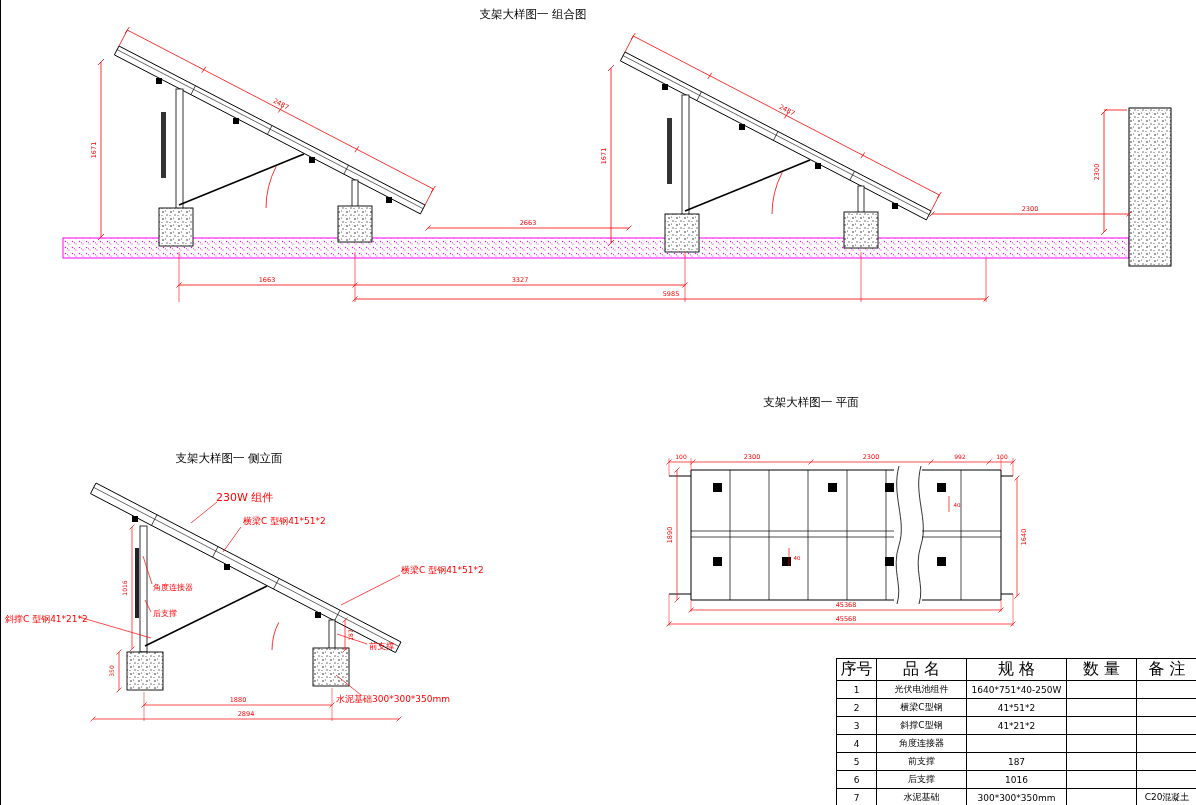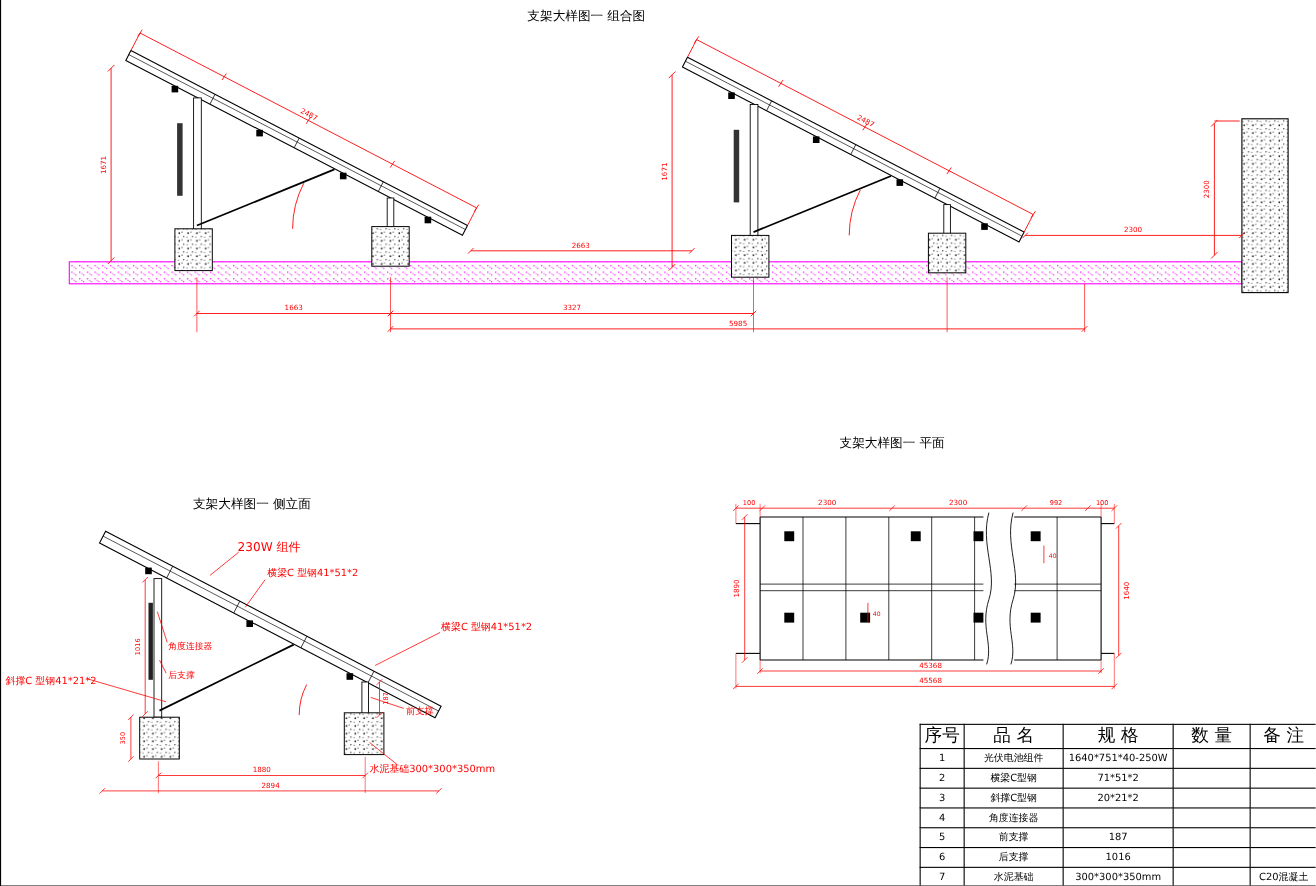--- a/index.html
+++ b/index.html
@@ -316,28 +316,28 @@
     <tr>
       <td>1</td>
       <td>光伏电池组件</td>
       <td>1640*751*40-250W</td>
       <td></td>
       <td></td>
     </tr>
     <tr>
       <td>2</td>
       <td>横梁C型钢</td>
-      <td>71*51*2</td>
+      <td>41*51*2</td>
       <td></td>
       <td></td>
     </tr>
     <tr>
       <td>3</td>
       <td>斜撑C型钢</td>
-      <td>20*21*2</td>
+      <td>41*21*2</td>
       <td></td>
       <td></td>
     </tr>
     <tr>
       <td>4</td>
       <td>角度连接器</td>
       <td></td>
       <td></td>
       <td></td>
     </tr>

